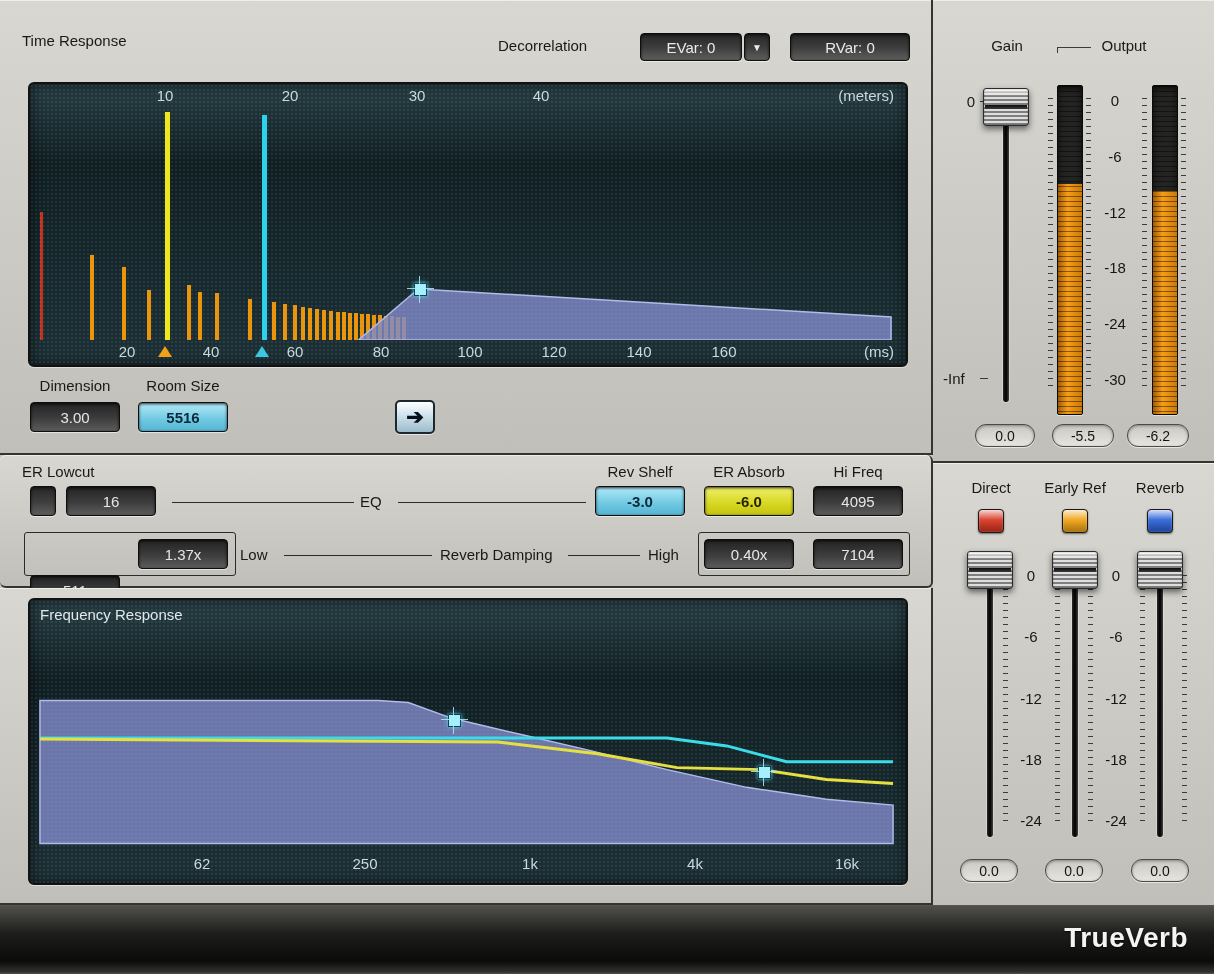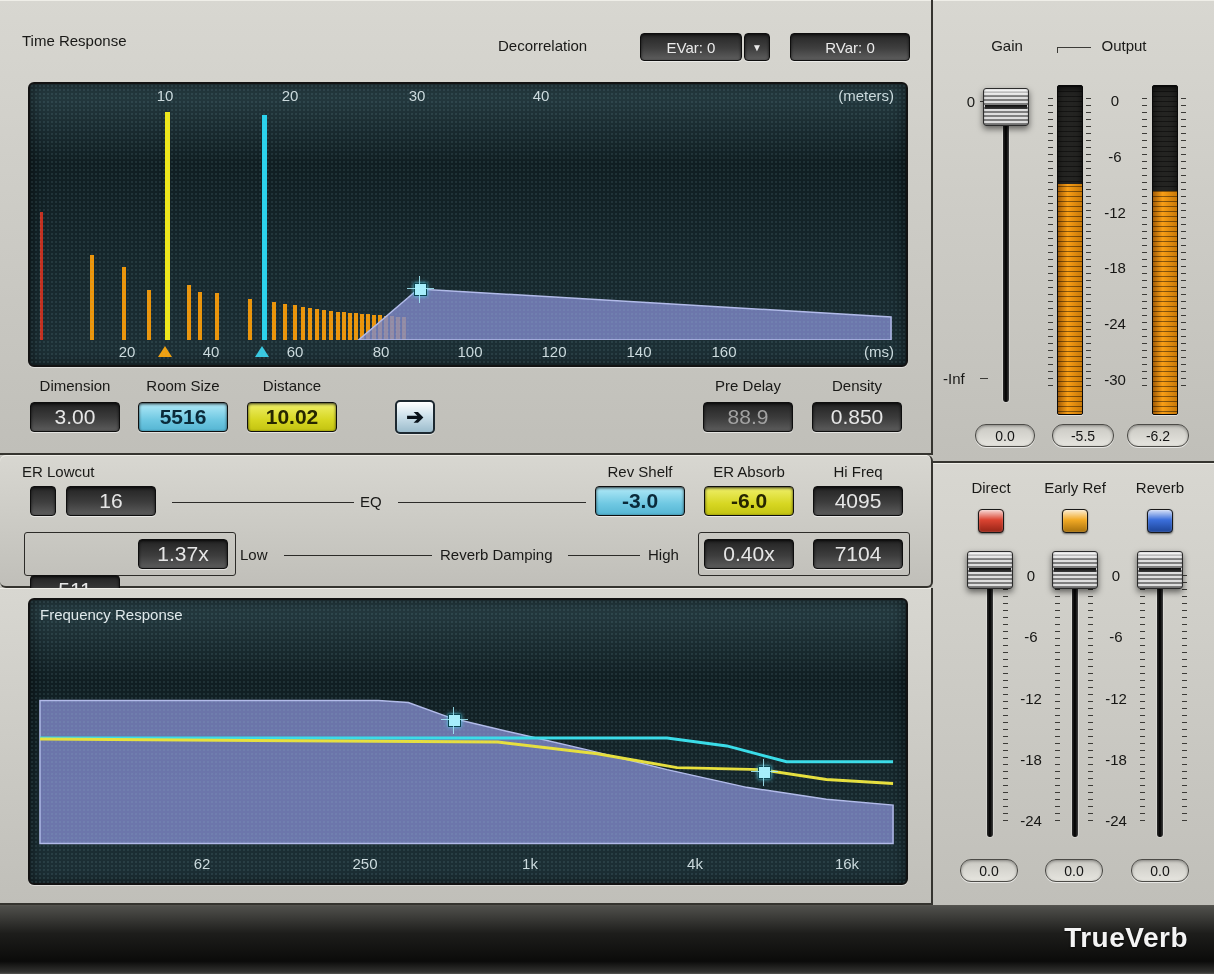--- a/index.html
+++ b/index.html
@@ -16,21 +16,21 @@
   #bottom-bar{position:absolute;left:0;top:905px;width:1214px;height:69px;
         background:linear-gradient(180deg,#50504c,#1d1d1b 40%,#0b0b0a 80%,#333331 96%,#6a6a66);
         border-top:1px solid #55544f;}
 
   .lbl{position:absolute;font-size:15px;color:#191917;white-space:nowrap;}
   .lbl.center{text-align:center;}
 
   
   .vbox{position:absolute;width:90px;height:30px;border-radius:4px;box-sizing:border-box;
         background:linear-gradient(180deg,#232323,#3d3d3d 55%,#5c5c5c);
-        border:1px solid #0e0e0e;color:#e6e6e6;font-size:21px;
+        border:1px solid #0e0e0e;color:#e6e6e6;font-size:15px;
         display:flex;align-items:center;justify-content:center;
         box-shadow:0 1px 0 rgba(255,255,255,.55), inset 0 1px 3px rgba(0,0,0,.8);}
   .vbox.cyan{background:linear-gradient(180deg,#b2eaf8,#6fc8e2 60%,#55b5d3);color:#0a2a3a;font-weight:bold;}
   .vbox.yellow{background:linear-gradient(180deg,#efef6a,#d7d722 60%,#c3c311);color:#262600;font-weight:bold;}
   .vbox.dim{color:#a2a2a2;}
   .dbtn{position:absolute;height:28px;border-radius:4px;box-sizing:border-box;
         background:linear-gradient(180deg,#262626,#3f3f3f 55%,#5e5e5e);
         border:1px solid #0e0e0e;color:#eaeaea;font-size:15px;
         display:flex;align-items:center;justify-content:center;
         box-shadow:0 1px 0 rgba(255,255,255,.5), inset 0 1px 3px rgba(0,0,0,.7);}
@@ -186,34 +186,22 @@
     </div>
 
     <div class="param" style="left:30px;">
       <span>Dimension</span>
       <div class="vbox">3.00</div>
     </div>
     <div class="param" style="left:138px;">
       <span>Room Size</span>
       <div class="vbox cyan">5516</div>
     </div>
-    <div class="param" style="left:247px;">
-      <span>Distance</span>
-      <div class="vbox yellow">10.02</div>
-    </div>
     <div class="xfer">
       <span>➔</span>
-    </div>
-    <div class="param" style="left:703px;">
-      <span>Pre Delay</span>
-      <div class="vbox dim">88.9</div>
-    </div>
-    <div class="param" style="left:812px;">
-      <span>Density</span>
-      <div class="vbox">0.850</div>
     </div>
   </div>
 
   <div class="panel" id="eq-panel">
     <div class="lbl" style="left:22px;top:8px;">ER Lowcut</div>
     <div class="dbtn" style="left:30px;top:31px;width:26px;height:30px;"></div>
     <div class="vbox" style="left:66px;top:31px;">16</div>
 
     <div class="hline" style="left:172px;top:47px;width:182px;"></div>
     <div class="lbl" style="left:360px;top:38px;">EQ</div>

